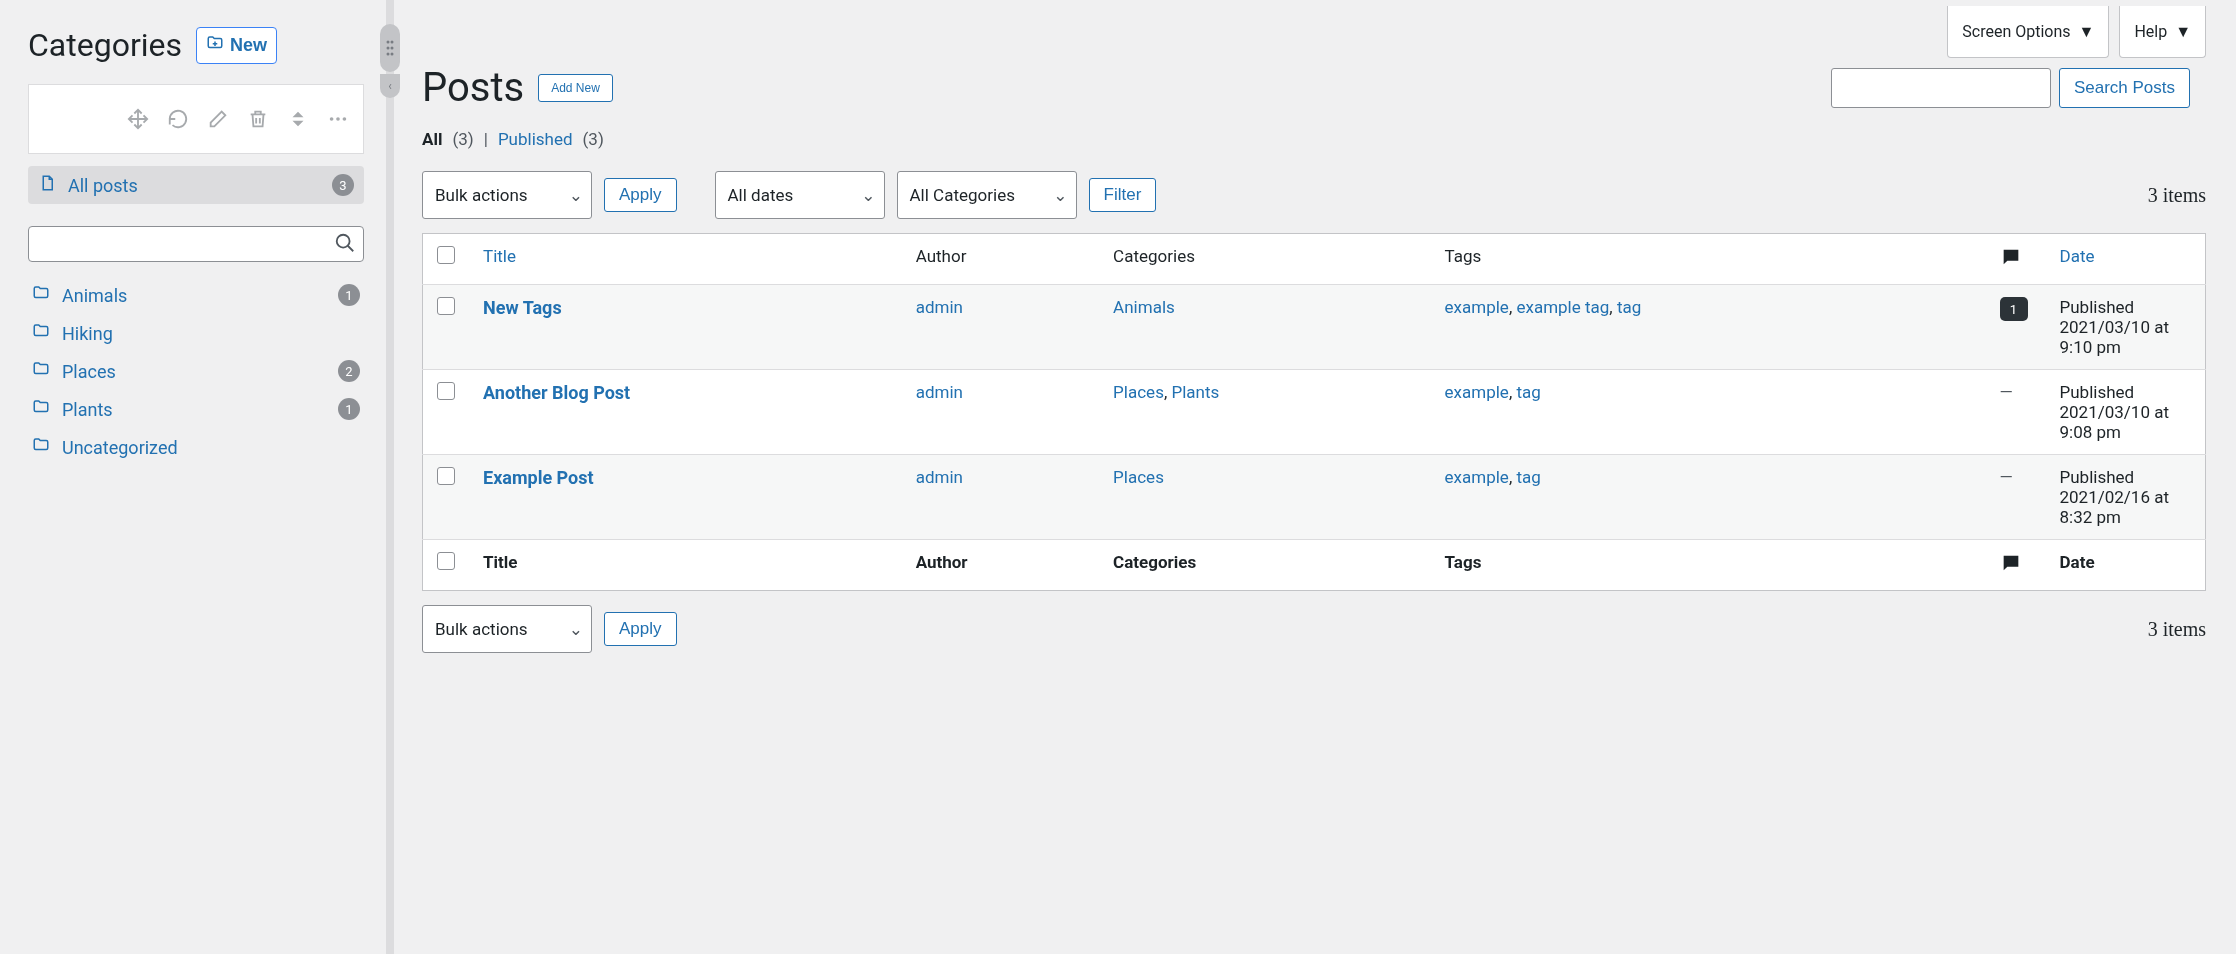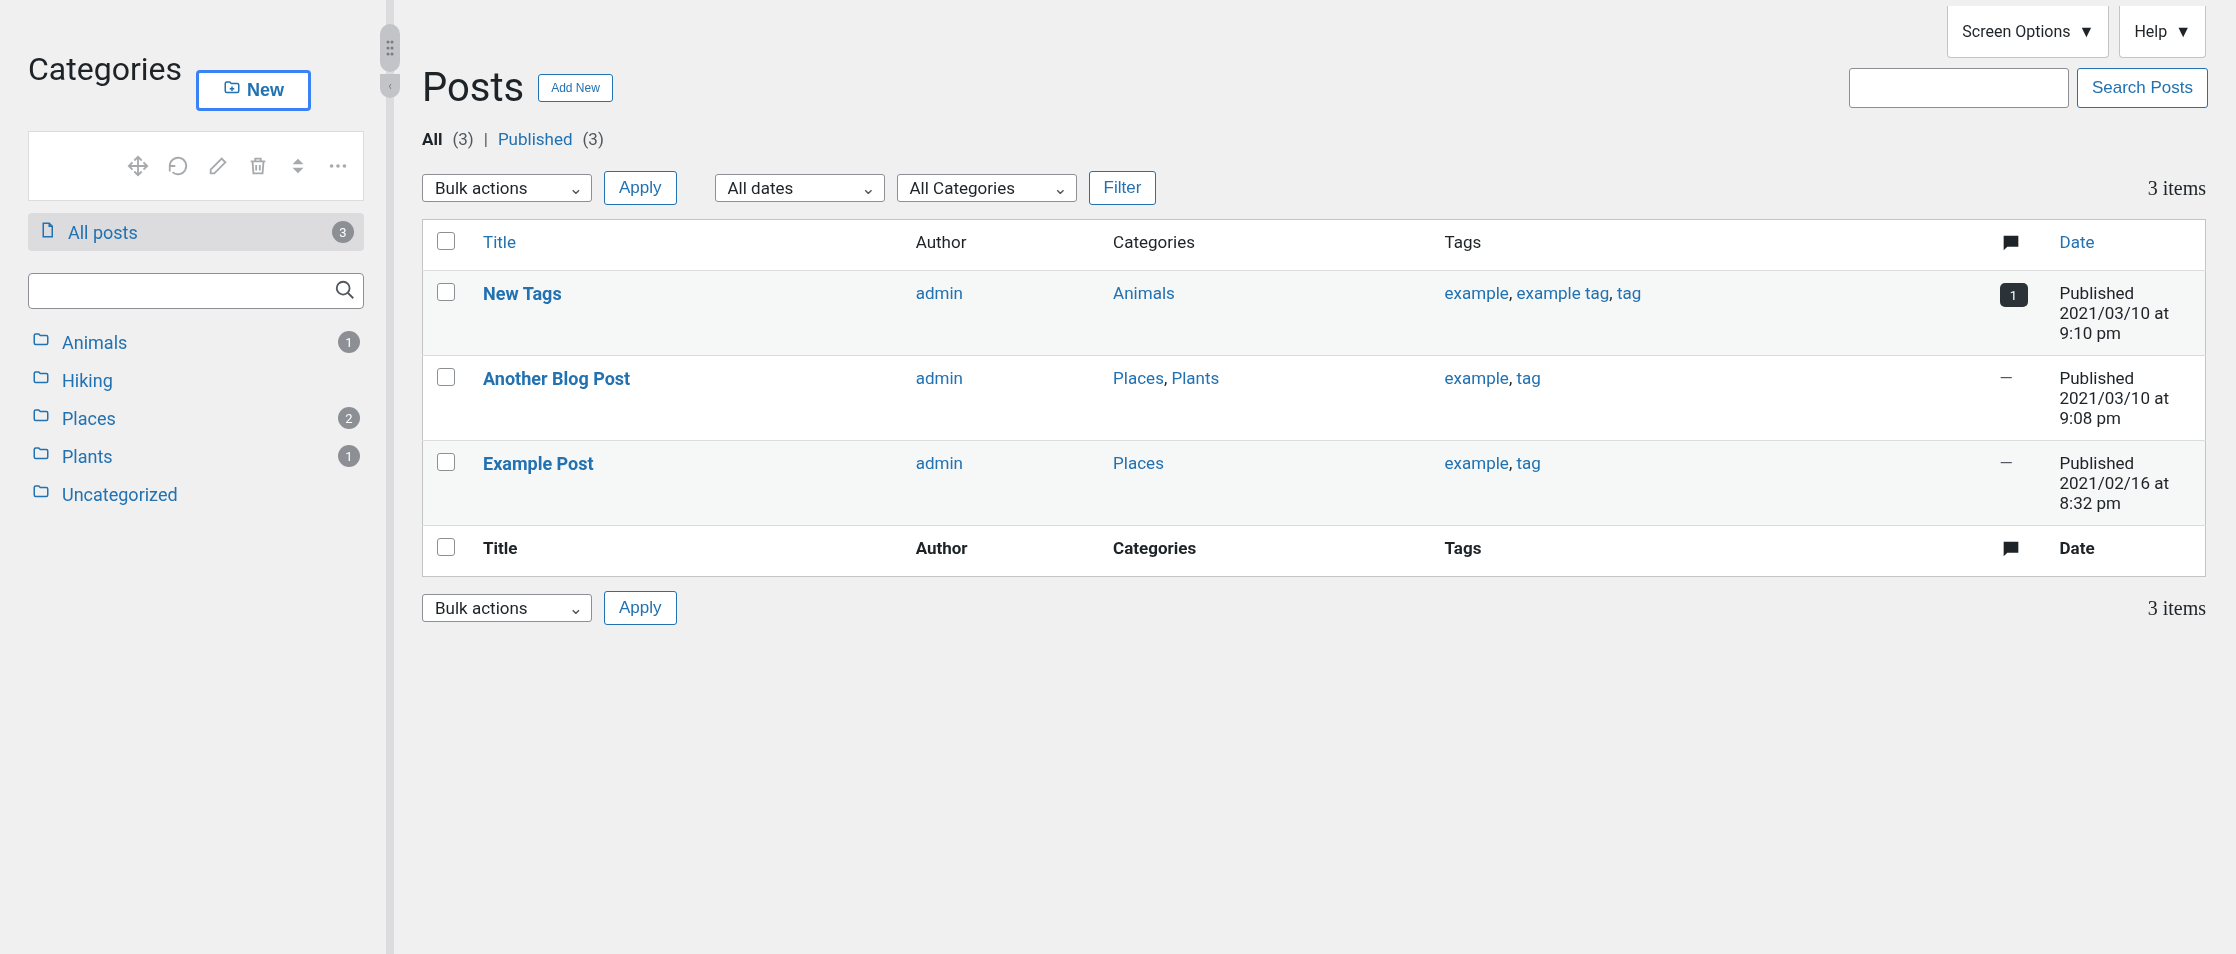--- a/index.html
+++ b/index.html
@@ -14,24 +14,23 @@
   .sidebar {
     width: 392px;
     background: #f0f0f1;
     padding: 26px 28px 20px 28px;
     position: relative;
   }
   .sidebar-header { display: flex; align-items: center; gap: 14px; margin-bottom: 20px; }
   .sidebar-title { font-size: 32px; font-weight: 400; color: #1d2327; }
   .new-btn {
     display: inline-flex; align-items: center; gap: 6px;
-    border: 3px solid #3b82f6; color: #2271b1; background: #fff;
-    border-radius: 4px; padding: 6px 24px; font-size: 18px; font-weight: 600;
+    border: 1px solid #3b82f6; color: #2271b1; background: #fff;
+    border-radius: 4px; padding: 6px 9px; font-size: 18px; font-weight: 600;
     cursor: pointer;
-    margin-top: 44px;
   }
   .toolbar-box {
     background: #fff; border: 1px solid #dcdcde; height: 70px;
     display: flex; align-items: center; justify-content: flex-end;
     padding: 0 14px; gap: 18px; margin-bottom: 12px;
   }
   .tb-icon { color: #a7aaad; cursor: pointer; }
   .tb-icon svg { width: 22px; height: 22px; display: block; }
   .all-posts-row {
     display: flex; align-items: center; gap: 12px;
@@ -91,35 +90,35 @@
     border: 1px solid #2271b1; color: #2271b1; background: #fff;
     border-radius: 3px; padding: 6px 12px; font-size: 12px; cursor: pointer;
   }
   .status-row {
     margin-top: 18px; font-size: 17px; color: #50575e;
     display: flex; align-items: center; gap: 10px;
   }
   .status-row .all-label { font-weight: 700; color: #1d2327; }
   .status-row a { color: #2271b1; text-decoration: none; }
   .search-area {
-    position: absolute; right: 28px; top: 68px; display: flex; gap: 8px;
+    position: absolute; right: 46px; top: 68px; display: flex; gap: 8px;
   }
   .search-area input {
     width: 220px; height: 40px; border: 1px solid #8c8f94; border-radius: 3px; padding: 0 8px;
   }
   .btn {
     border: 1px solid #2271b1; color: #2271b1; background: #fff;
     border-radius: 3px; padding: 6px 14px; font-size: 17px; cursor: pointer;
   }
   .filter-row {
     margin-top: 22px; display: flex; align-items: center; gap: 12px;
   }
   .select {
     position: relative; background: #fff; border: 1px solid #8c8f94;
-    border-radius: 3px; height: 28px; padding: 0 36px 0 12px;
+    border-radius: 3px; height: 48px; padding: 0 36px 0 12px;
     font-size: 17px; display: inline-flex; align-items: center; cursor: pointer;
   }
   .select .chev { position: absolute; right: 8px; color: #50575e; }
   .items-count { margin-left: auto; font-size: 20px; color: #1d2327; font-family: Liberation Serif, serif; }
 
   
   table.posts {
     width: 100%; margin-top: 14px; background: #fff;
     border: 1px solid #c3c4c7; border-collapse: collapse; font-size: 17px;
   }

